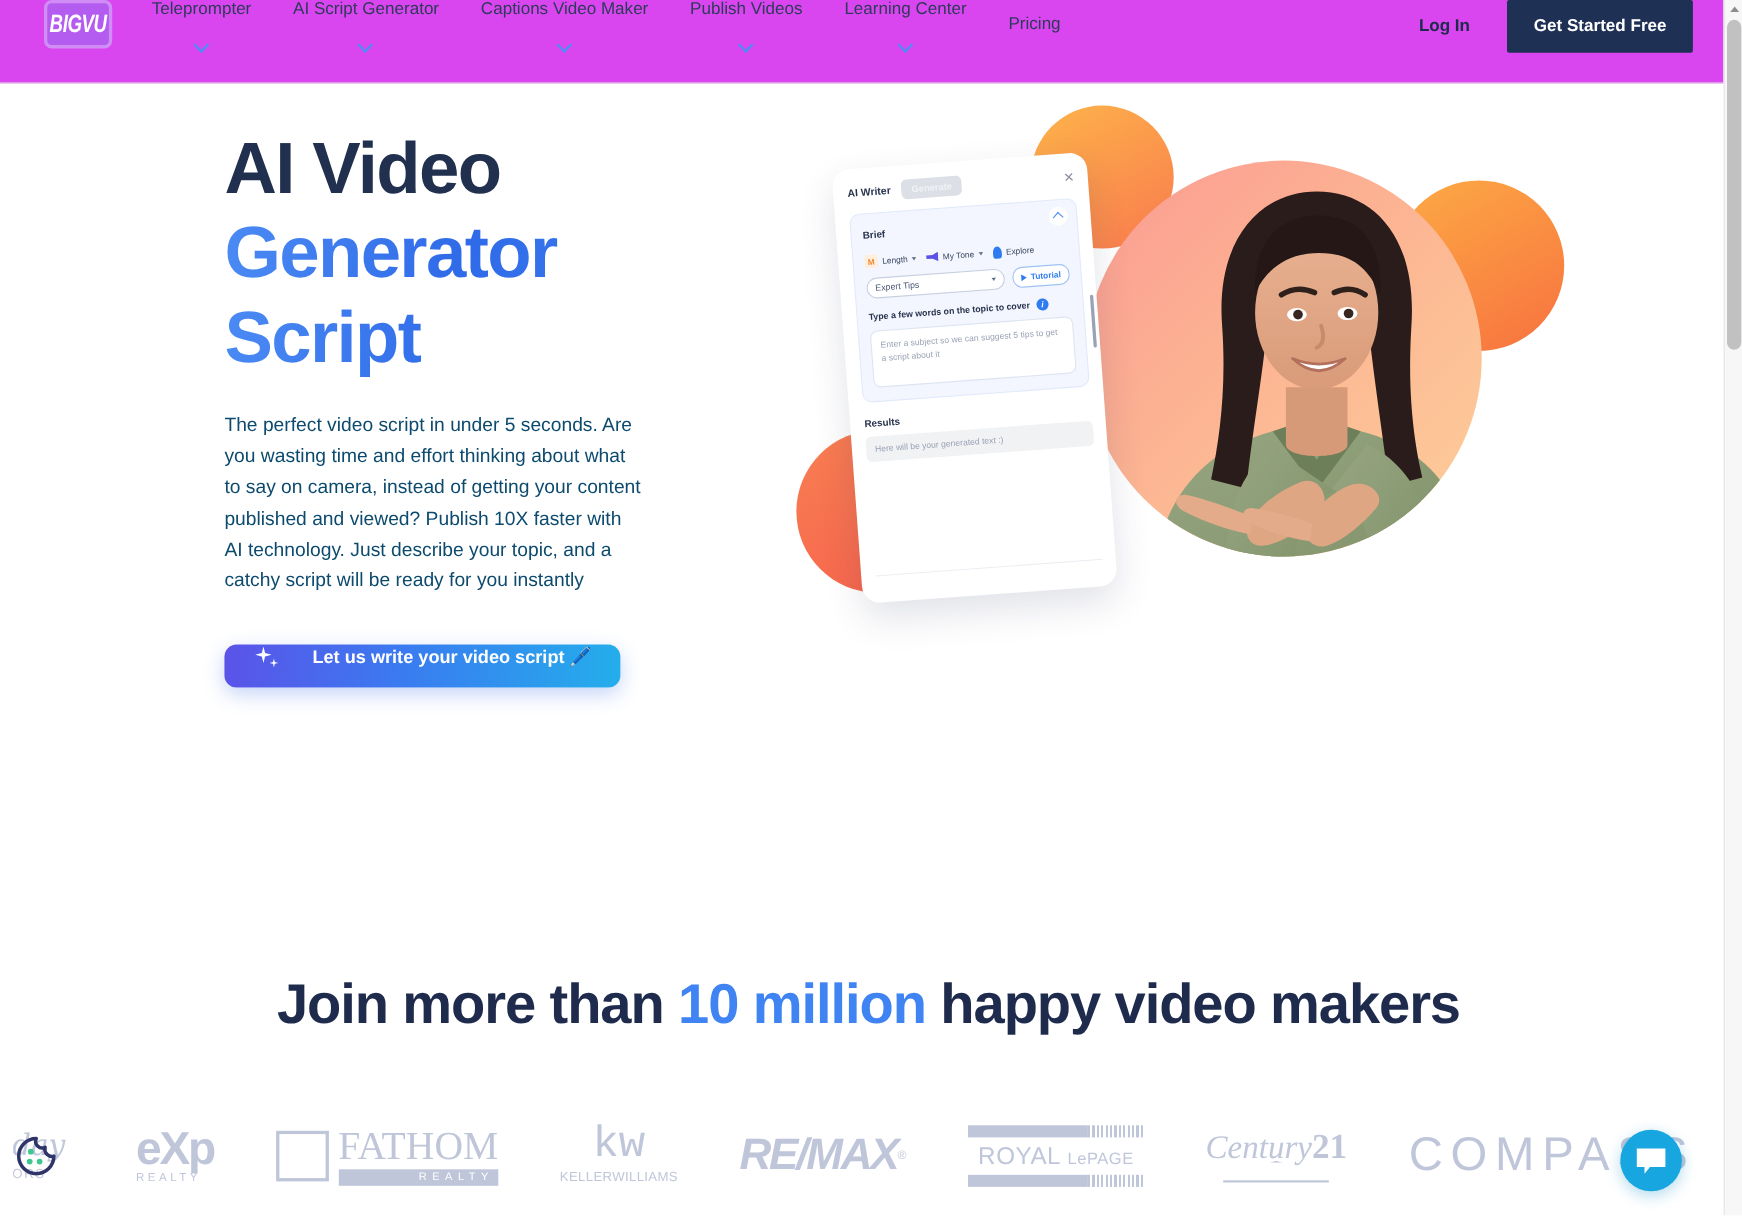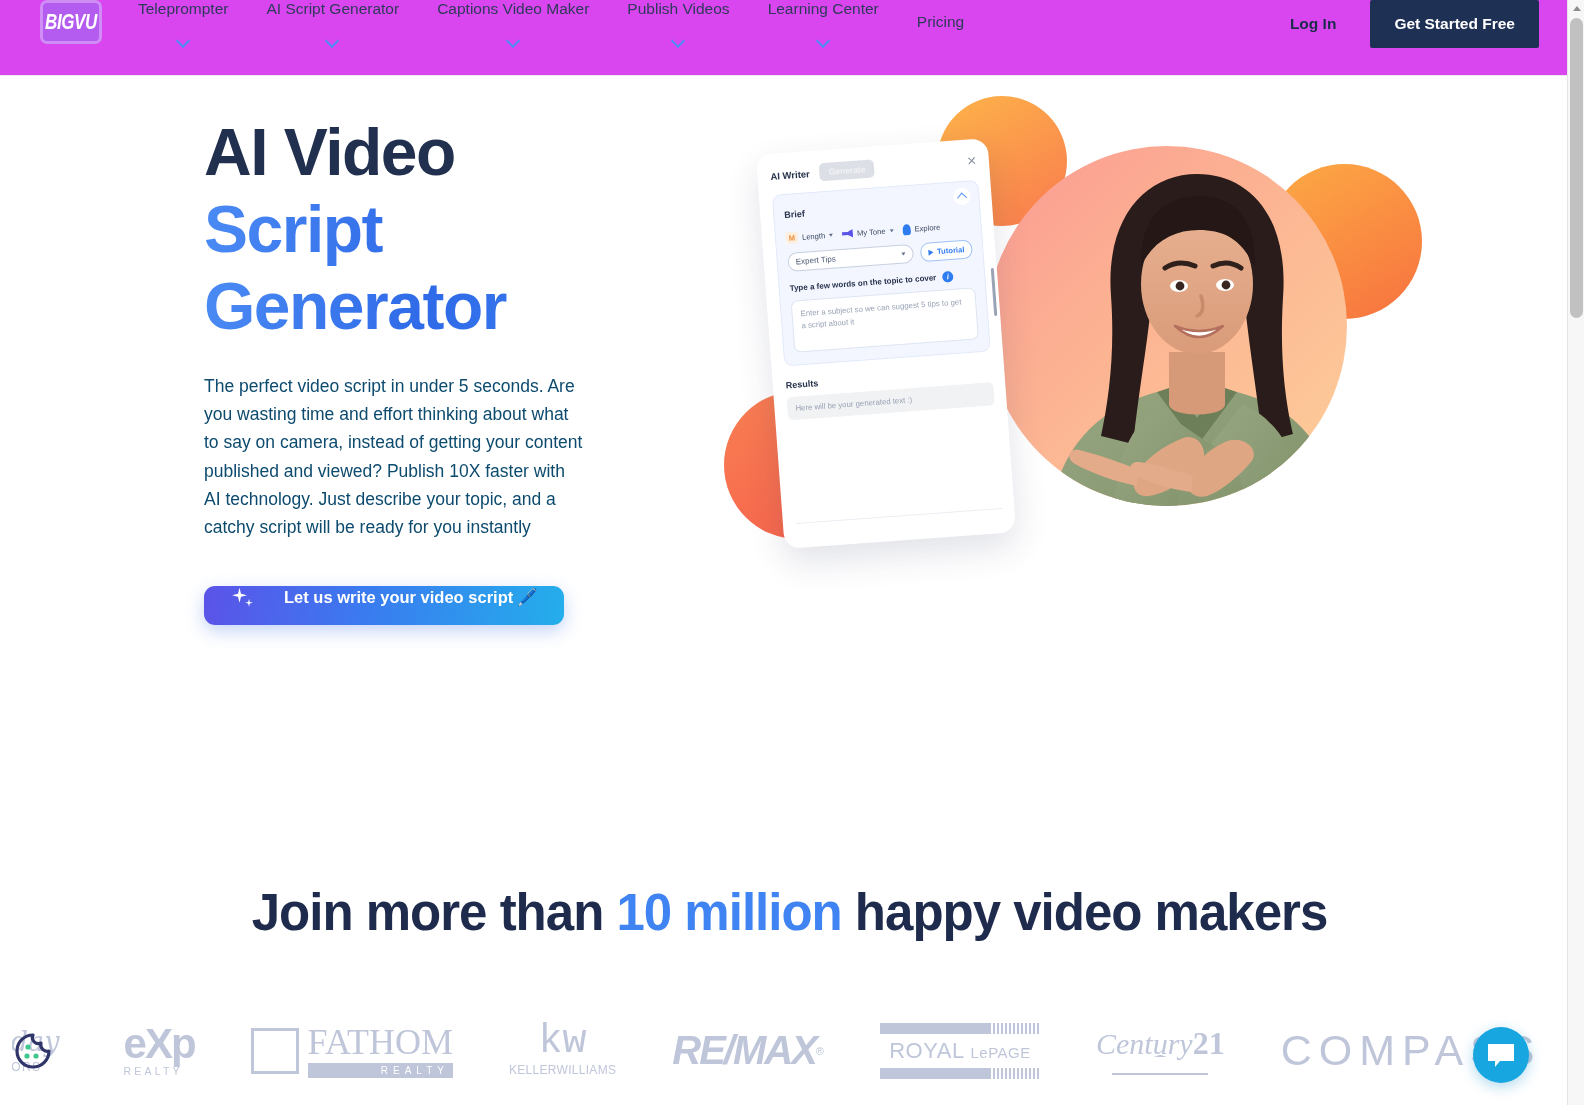--- a/index.html
+++ b/index.html
@@ -667,22 +667,22 @@
         <span class="login-link">Log In</span>
         <button class="cta-dark">Get Started Free</button>
       </div>
     </header>
 
     <section class="hero">
 
       <div class="hero-copy">
         <h1 class="hero-h1">
           <span class="h1-dark">AI Video</span>
+          <span class="h1-grad">Generator</span>
           <span class="h1-grad">Script</span>
-          <span class="h1-grad">Generator</span>
         </h1>
         <p class="hero-para">The perfect video script in under 5 seconds. Are you wasting time and effort thinking about what to say on camera, instead of getting your content published and viewed? Publish 10X faster with AI technology. Just describe your topic, and a catchy script will be ready for you instantly</p>
         <button class="hero-btn">
           <span class="sparkle">
             <span class="s1"></span>
               <span class="s2"></span>
           </span>
           <span>Let us write your video script 🖊️</span>
         </button>
       </div>

